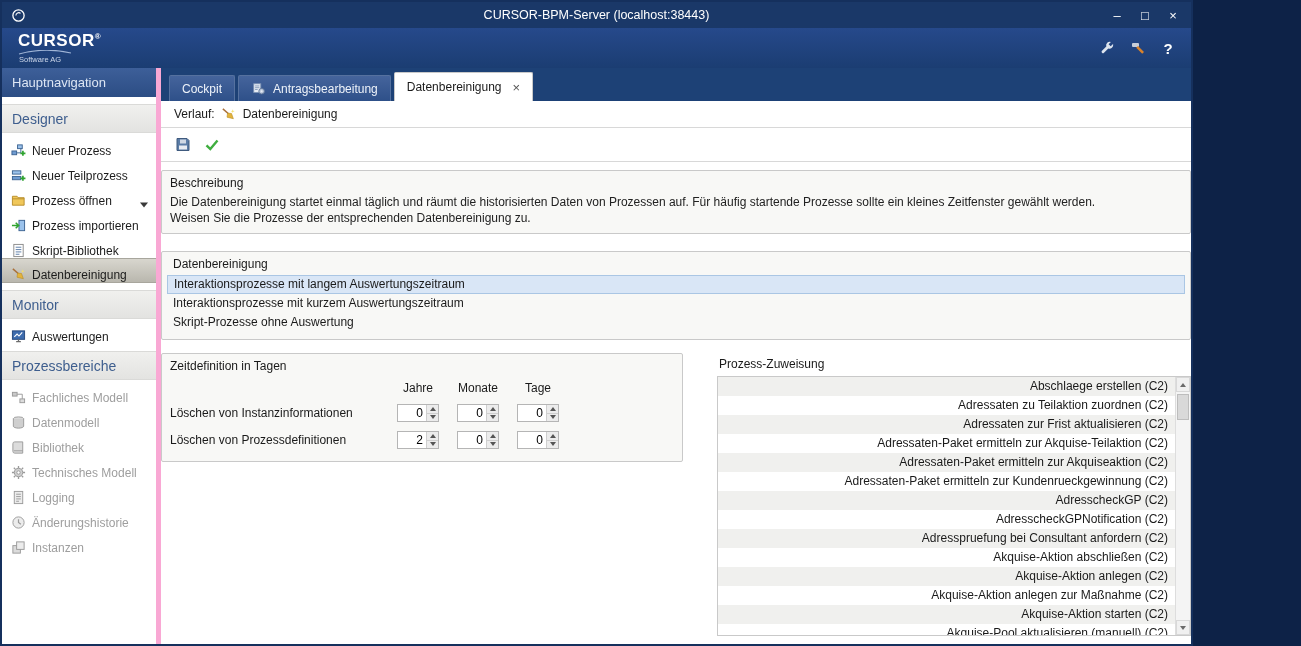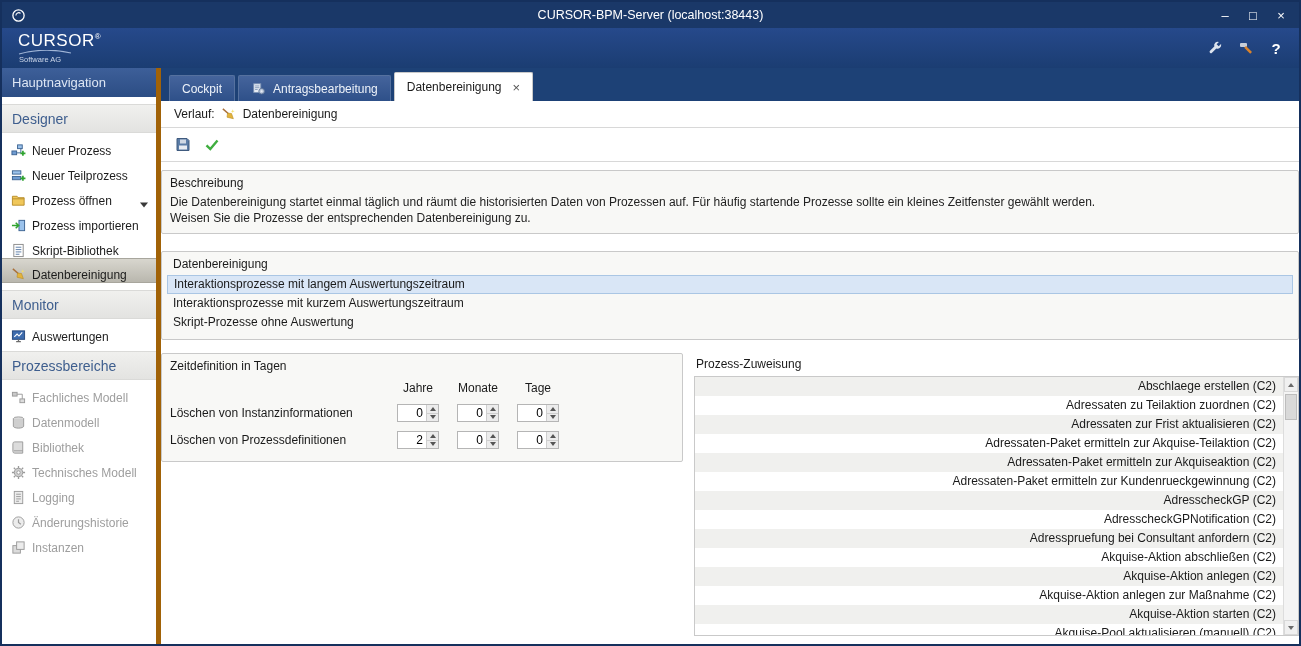--- a/index.html
+++ b/index.html
@@ -1,40 +1,40 @@
 <!DOCTYPE html>
 <html><head>
 <meta charset="utf-8">
 <style>
   * { margin:0; padding:0; box-sizing:border-box; }
   html,body { background:#0d2247; }
   body { font-family:"Liberation Sans", sans-serif; color:#1a1a1a; }
 
-  .window { width:1301px; height:646px; border:2px solid #15305d; display:flex; flex-direction:column; background:#1e4377; overflow:hidden; }
+  .window { width:1193px; height:646px; border:2px solid #15305d; display:flex; flex-direction:column; background:#1e4377; overflow:hidden; }
 
   
   .titlebar { height:26px; background:#1a3868; display:flex; align-items:center; padding:0 8px; position:relative; flex:0 0 auto; }
   .app-icon svg { width:15px; height:15px; display:block; }
   .win-title { position:absolute; left:0; right:0; text-align:center; color:#fff; font-size:12.5px; pointer-events:none; }
   .win-controls { margin-left:auto; display:flex; gap:8px; z-index:2; }
   .win-controls span { color:#fff; font-size:13px; width:20px; text-align:center; cursor:default; }
 
   
   .header { height:40px; background:linear-gradient(#26498b,#1b3d72); display:flex; align-items:center; padding:0 16px; flex:0 0 auto; }
   .brand { color:#fff; line-height:1; }
-  .brand-name { font-size:17px; font-weight:normal; letter-spacing:.5px;text-align:right; }
+  .brand-name { font-size:17px; font-weight:bold; letter-spacing:.5px;text-align:right; }
   .brand-reg { font-size:8px; vertical-align:super; }
   .brand-swoosh svg { width:54px; height:5px; display:block; margin-top:1px; }
   .brand-sub { font-size:7.5px; color:#ccd7ea; margin-top:1px; margin-left:1px; }
   .header-icons { margin-left:auto; display:flex; align-items:center; gap:15px; }
   .header-icons .hicon svg { width:17px; height:17px; display:block; }
   .help { color:#fff; font-weight:bold; font-size:15px; width:14px; text-align:center; }
 
   
-  .body-row { flex:1; display:flex; min-height:0; background:#a16207; }
+  .body-row { flex:1; display:flex; min-height:0; background:#f9a8d4; }
 
   
   .sidebar { width:154px; margin-right:5px; background:#fff; display:flex; flex-direction:column; overflow:hidden; flex:0 0 auto; }
   .sidebar-title { height:29px; line-height:29px; background:linear-gradient(#3d5f99,#2c4d84); color:#dde6f4; font-size:13px; padding-left:10px; flex:0 0 auto; }
   .section-header { margin-top:7px; padding:6px 10px 5px; font-size:14px; color:#3e5e8e; background:linear-gradient(#f0f0ee,#e3e3e1); border-top:1px solid #dadad8; border-bottom:1px solid #dadad8; }
   .side-item { height:25px; display:flex; align-items:flex-end; gap:6px; padding:0 8px; font-size:12px; color:#1c1c1c; cursor:default; }
   .side-item.selected { background:linear-gradient(#d8d6ce,#b9b7ae); border-top:1px solid #a8a69d; border-bottom:1px solid #a8a69d; }
   .side-item.disabled { color:#9e9e9e; }
   .icon { display:inline-flex; width:16px; height:16px; align-items:center; justify-content:center; flex:0 0 16px; }
   .icon svg { width:15px; height:15px; display:block; }
@@ -57,21 +57,21 @@
 
   .groupbox { border:1px solid #c9c9c9; background:#f8f8f6; border-radius:2px; }
   .gb-title { font-size:12px; padding:5px 8px 4px; }
   .besch-line { font-size:12px; color:#222; padding:0 8px; line-height:16px; }
   .gb-besch { padding-bottom:7px; margin-bottom:17px; flex:0 0 auto; }
 
   .gb-clean { margin-bottom:13px; padding:0 3px 7px; flex:0 0 auto; }
   .cl-row { height:19px; line-height:19px; font-size:12px; padding:0 6px; margin:0 2px; cursor:default; }
   .cl-row.selected { background:#d9e6f6; border:1px solid #aac6e4; line-height:17px; }
 
-  .bottom-row { display:flex; gap:11px; flex:1; min-height:0; align-items:stretch; }
+  .bottom-row { display:flex; gap:34px; flex:1; min-height:0; align-items:stretch; }
 
   .zeit-box { width:522px; align-self:flex-start; padding-bottom:12px; flex:0 0 auto; }
   .zt-grid { display:grid; grid-template-columns:218px 60px 60px 60px; align-items:center; row-gap:9px; padding:4px 8px 0; }
   .zt-col-h { text-align:center; font-size:12px; }
   .zt-label { font-size:12px; }
   .zt-cell { display:flex; justify-content:center; }
   .spinner { display:inline-flex; align-items:stretch; border:1px solid #b5b5b5; background:#fff; height:18px; }
   .spin-input { width:28px; border:none; outline:none; font:12px "Liberation Sans", sans-serif; text-align:right; padding:0 3px; background:#fff; }
   .spin-btns { display:flex; flex-direction:column; width:12px; border-left:1px solid #cfcfcf; }
   .spin-up,.spin-down { flex:1; display:flex; align-items:center; justify-content:center; background:#ececec; cursor:default; }

